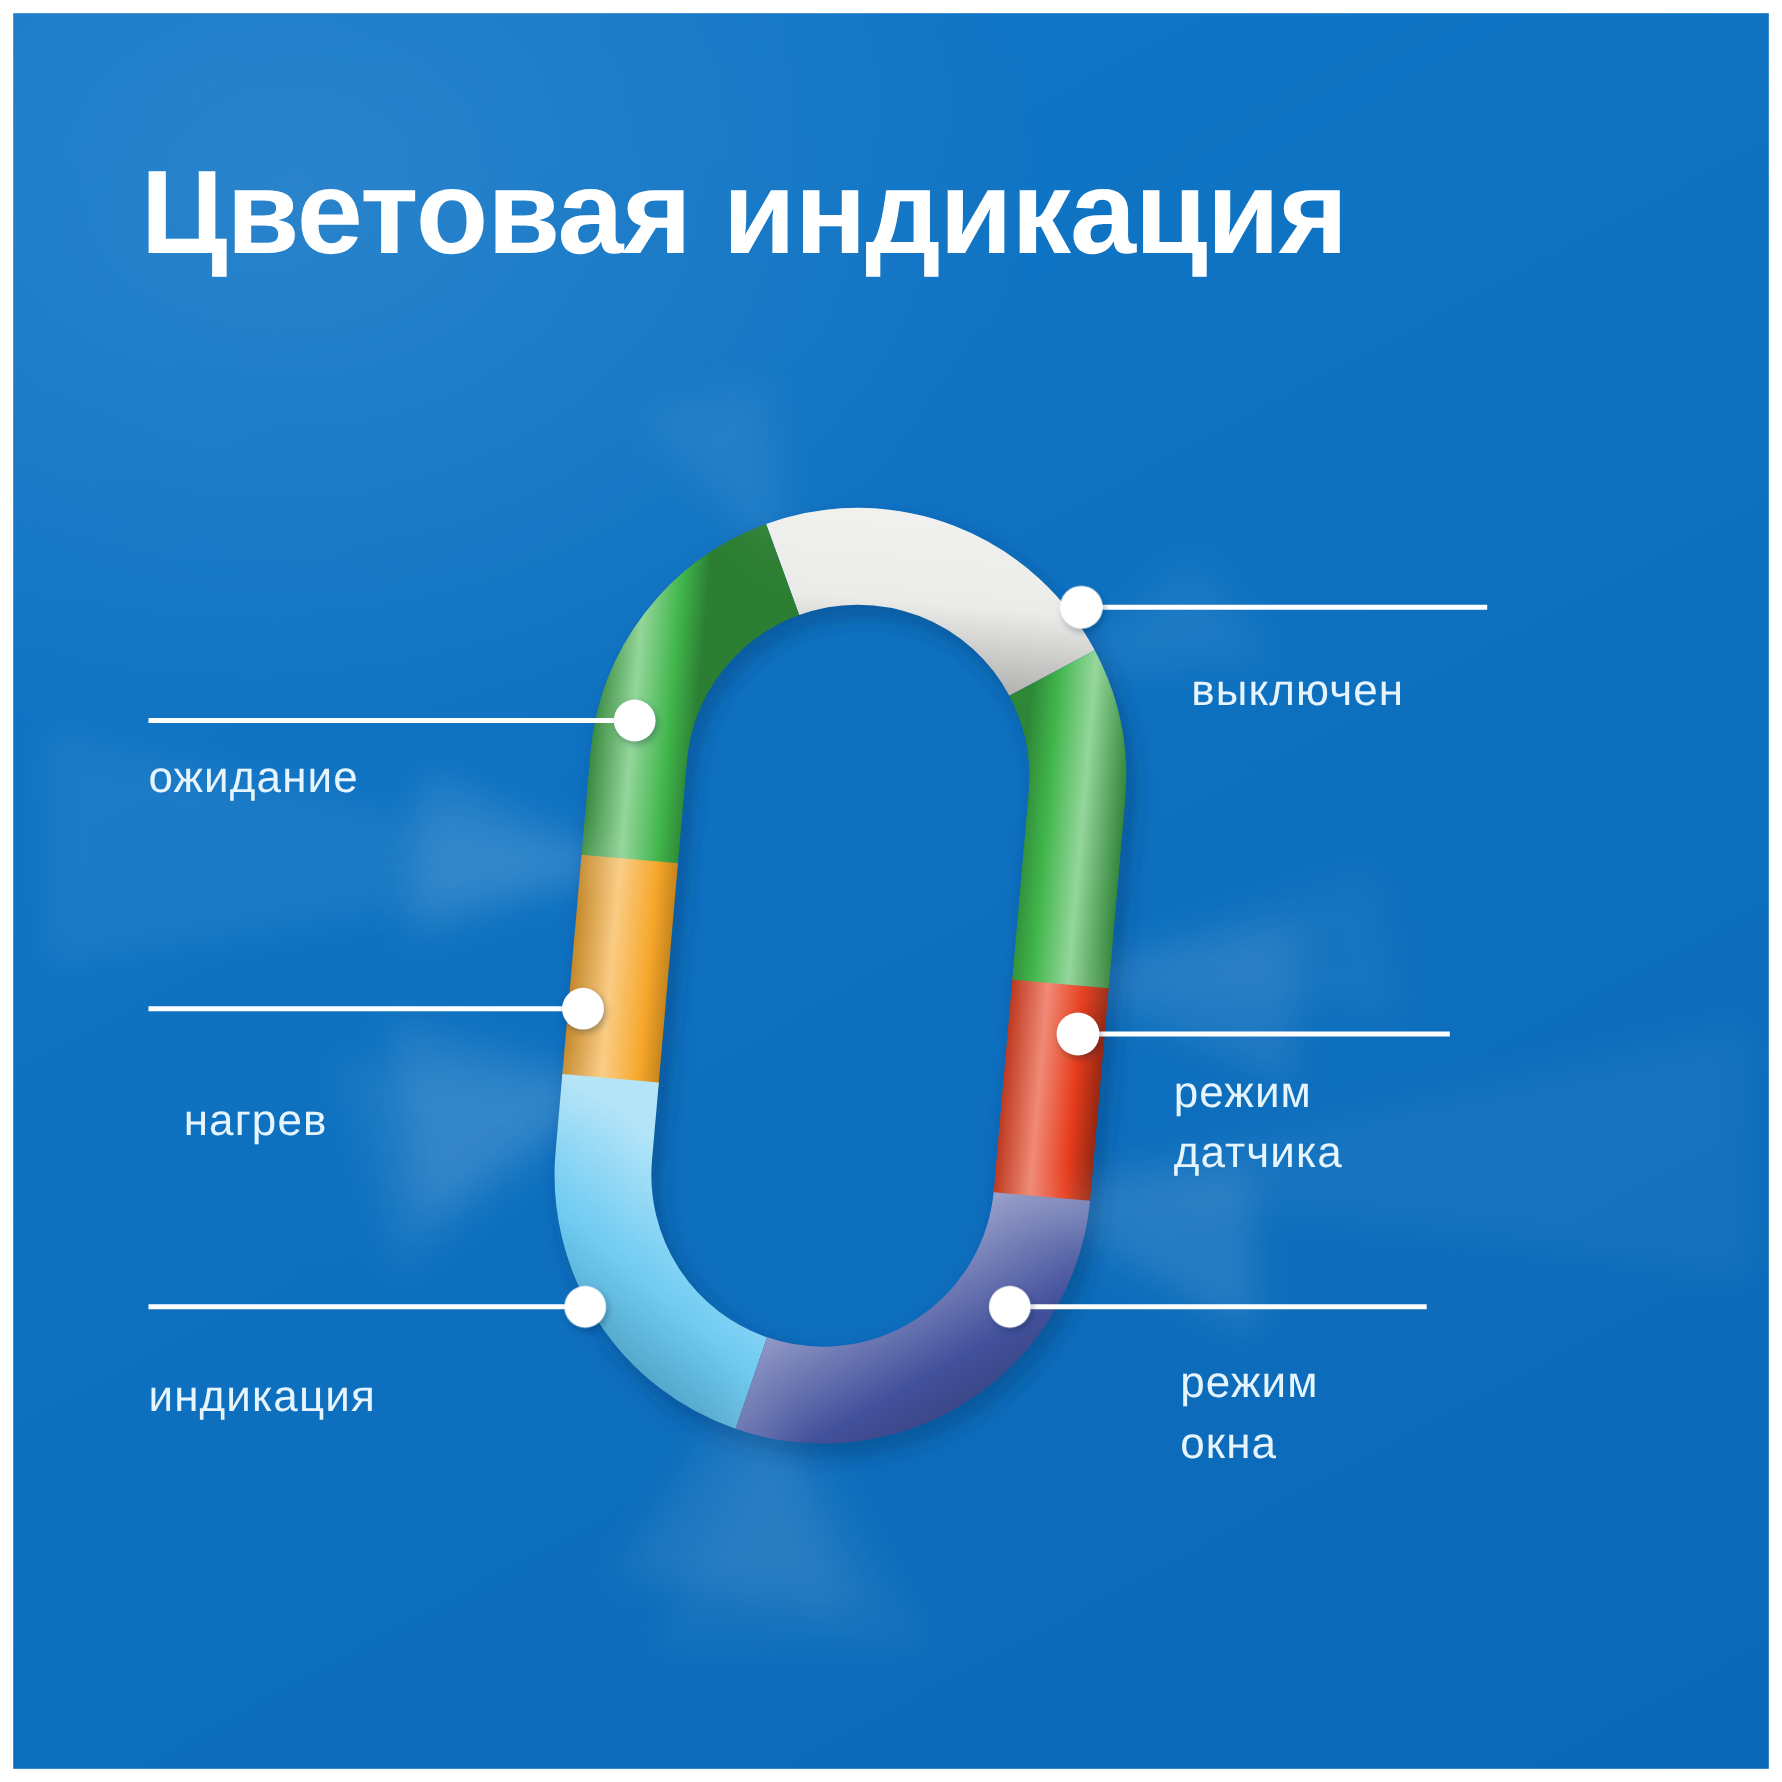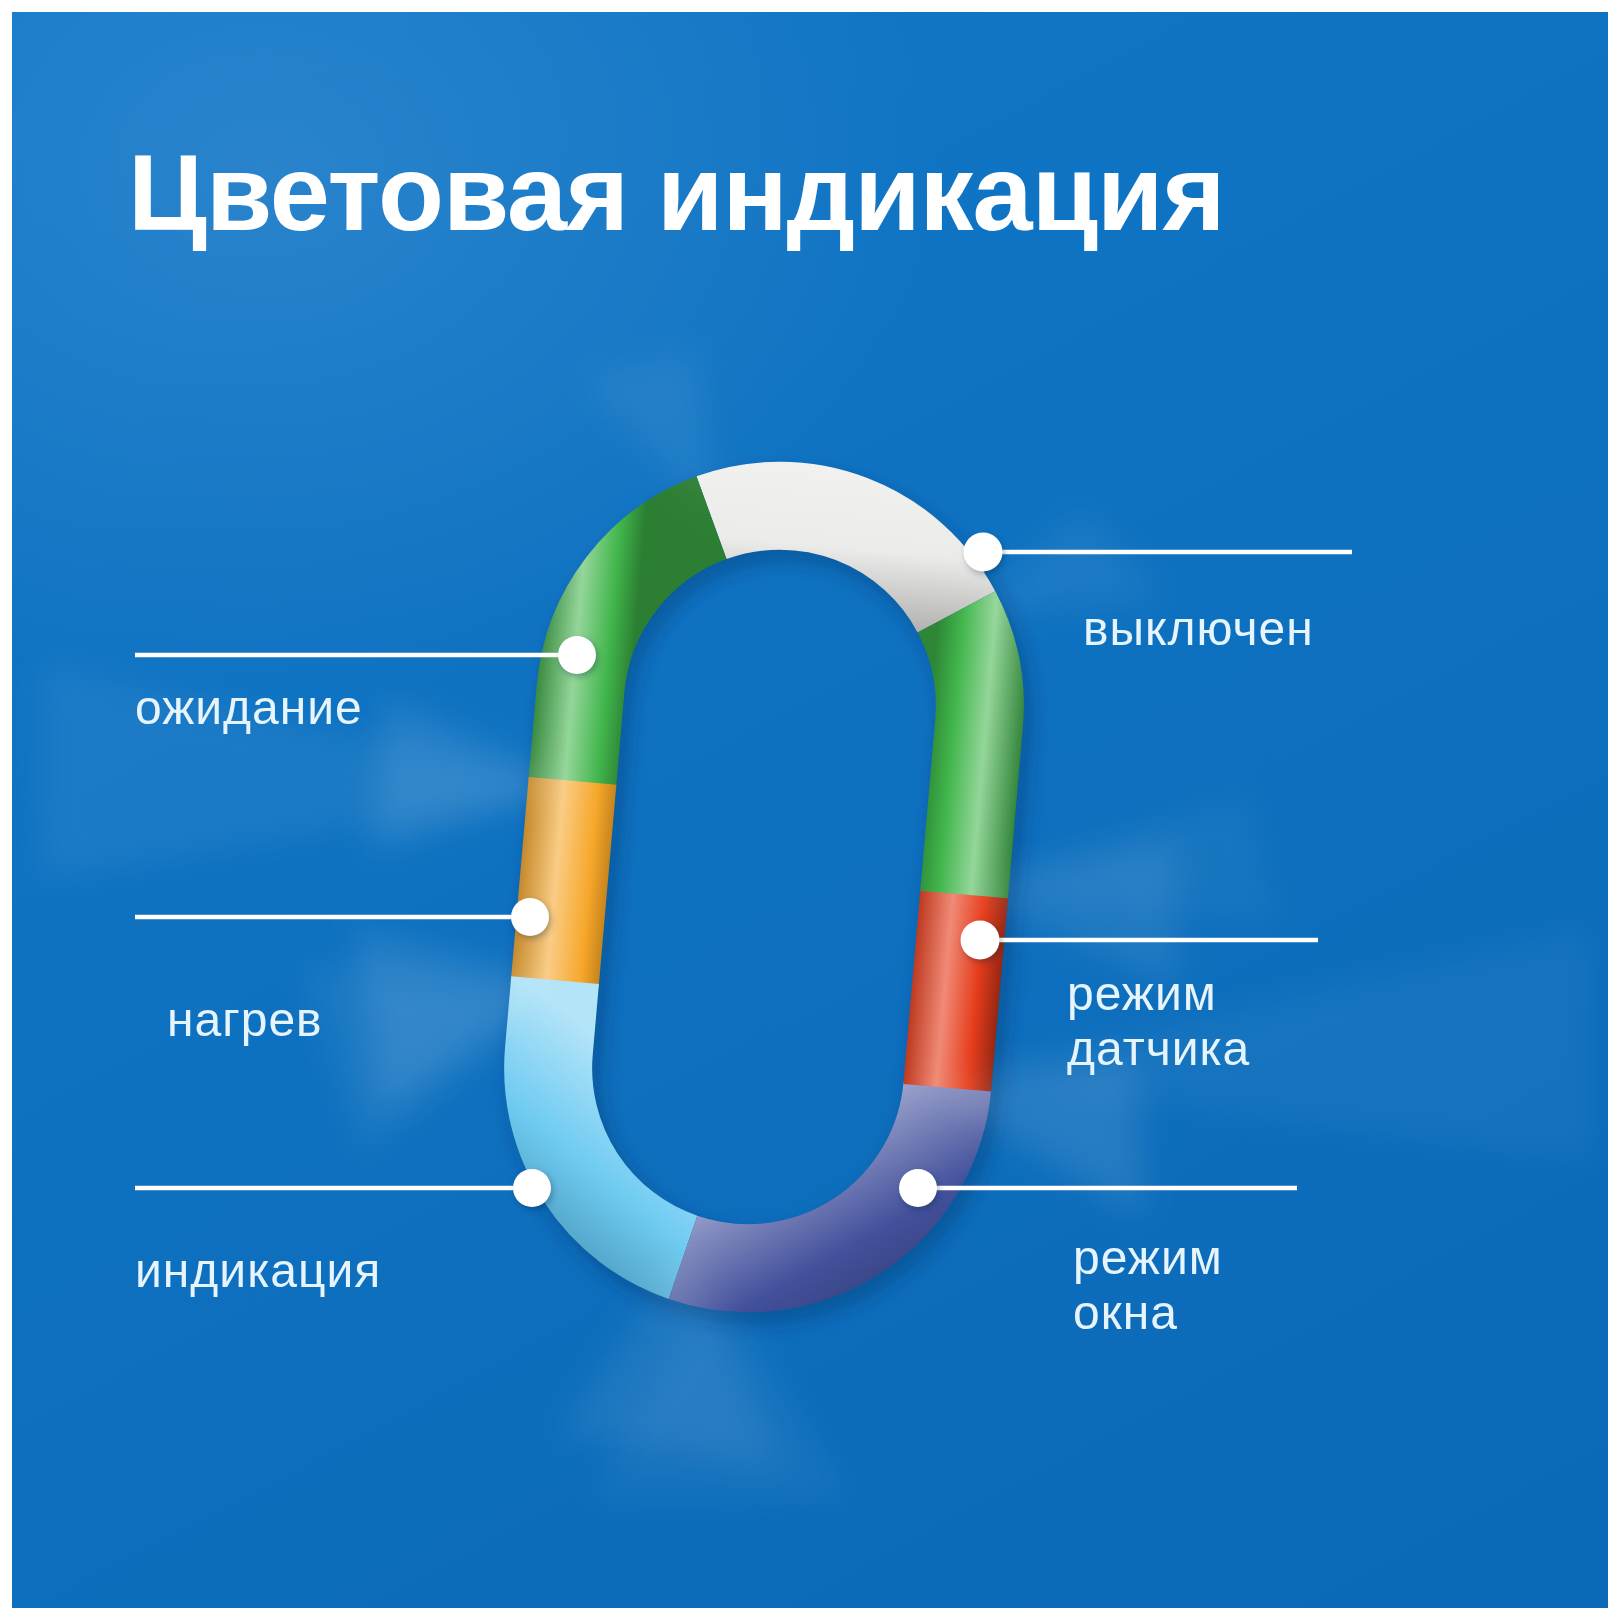--- a/index.html
+++ b/index.html
@@ -5,21 +5,21 @@
   html,body{margin:0;padding:0;}
   body{width:1620px;height:1620px;position:relative;background:#ffffff;
        font-family:"Liberation Sans", sans-serif;overflow:hidden;}
   .card{position:absolute;left:12px;top:12px;width:1596px;height:1596px;
         background:
           radial-gradient(1100px 850px at 16% 10%, rgba(255,255,255,0.10), rgba(255,255,255,0) 62%),
           linear-gradient(152deg,#1277c8 0%,#0e72c1 42%,#0b68b6 100%);}
   svg.overlay{position:absolute;left:0;top:0;width:1620px;height:1620px;}
   .title{position:absolute;left:128px;top:96px;color:#ffffff;
          font-size:108px;font-weight:700;line-height:137px;letter-spacing:-1px;white-space:nowrap;margin-top:28px;}
-  .mode-label{position:absolute;color:#e6f4fd;font-size:48px;font-weight:400;
+  .mode-label{position:absolute;color:#e6f4fd;font-size:40px;font-weight:400;
               line-height:55px;letter-spacing:1px;white-space:nowrap;}
   .lbl-standby{left:135px;top:680px;}
   .lbl-heating{left:135px;top:992px;margin-left:32px;}
   .lbl-cooling{left:135px;top:1243px;}
   .lbl-off{left:1083px;top:601px;}
   .lbl-sensor-error{left:1067px;top:966px;}
   .lbl-open-window{left:1053px;top:1230px;margin-left:20px;}
   .dot{filter:drop-shadow(2px 3px 3px rgba(0,30,60,0.30));}
 </style>
 </head>

